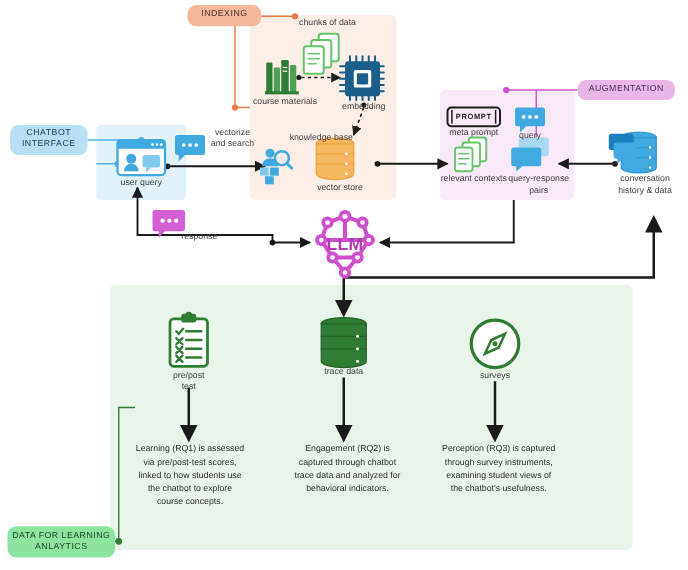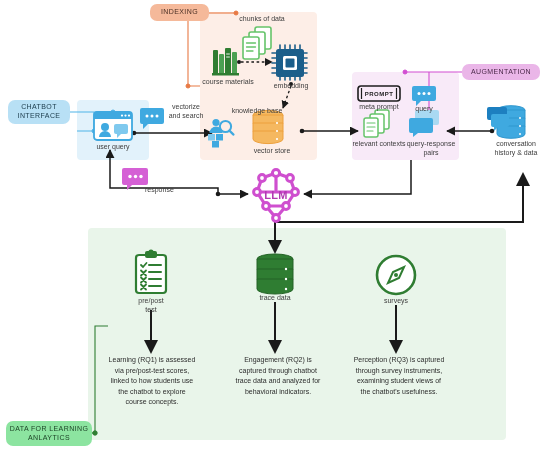--- a/index.html
+++ b/index.html
@@ -31,21 +31,21 @@
 
   
   .para{position:absolute;font-size:7px;line-height:1.5;text-align:center;color:#2c2c2c;}
   #para-rq1{left:108px;top:355px;width:88px;}
   #para-rq2{left:232px;top:355px;width:92px;}
   #para-rq3{left:352px;top:355px;width:94px;}
 
   
   #llm-text{position:absolute;left:253px;top:188px;width:46px;height:14px;
             display:flex;align-items:center;justify-content:center;
-            font-size:11px;font-weight:bold;color:#b23ab2;letter-spacing:.3px;}
+            font-size:14px;font-weight:bold;color:#b23ab2;letter-spacing:.3px;}
   
   #prompt-text{position:absolute;left:358px;top:88px;width:42px;height:11px;
             display:flex;align-items:center;justify-content:center;
             font-size:6px;font-weight:bold;color:#1d1d1d;letter-spacing:.5px;}
 </style>
 </head>
 <body>
 
 <div class="stage">
 

